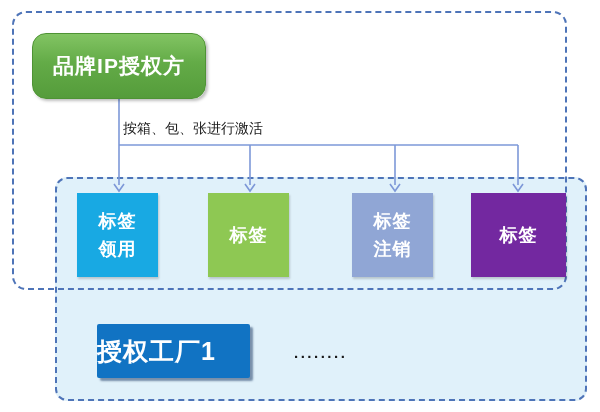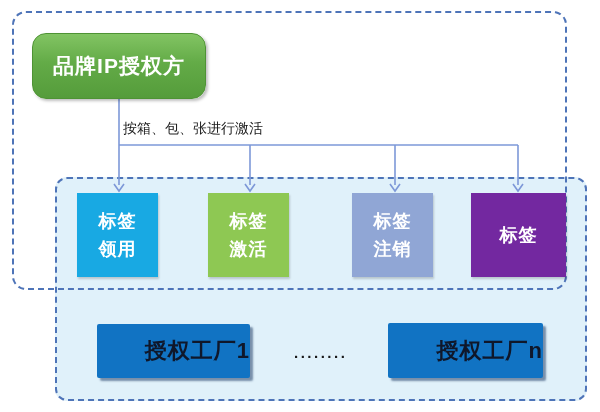--- a/index.html
+++ b/index.html
@@ -45,23 +45,23 @@
   .node-recycle  { left:471px; width:95px; background:#7328a0; }
   
   .note {
     position:absolute; font-size:14px; color:#1a1a1a; z-index:4;
     white-space:nowrap;
   }
   .note-distribute { left:123px; top:120px; }
   .note-activate   { left:237px; top:298px; }
   
   .factory {
-    position:absolute; background:#1173c3; color:#0f172a;
-    display:flex; align-items:center; justify-content:flex-end;
-    font-size:22px; font-weight:bold; letter-spacing:1px;
+    position:absolute; background:#1173c3; color:#ffffff;
+    display:flex; align-items:center; justify-content:flex-start;
+    font-size:25px; font-weight:bold; letter-spacing:1px;
     box-shadow:3px 3px 2px rgba(15,45,90,0.5); border-radius:2px;
     z-index:4;
   }
   .factory-1 { left:97px;  top:324px; width:153px; height:54px; }
   .factory-n { left:388px; top:323px; width:155px; height:55px; }
   .ellipsis {
     position:absolute; left:294px; top:344px; width:50px;
     font-size:15px; font-weight:bold; color:#1a1a1a;
     letter-spacing:2.5px; z-index:4; white-space:nowrap;
   }
@@ -94,32 +94,28 @@
   </div>
 
   <div class="note note-distribute">按箱、包、张进行激活</div>
 
   <div class="label-node node-receive">
     <span>标签</span>
     <span>领用</span>
   </div>
   <div class="label-node node-activate">
     <span>标签</span>
-    <span>激活</span>
   </div>
   <div class="label-node node-cancel">
     <span>标签</span>
     <span>注销</span>
   </div>
   <div class="label-node node-recycle">
     <span>标签</span>
   </div>
 
 
   <div class="factory factory-1">
     <span>授权工厂1</span>
   </div>
   <div class="ellipsis">........</div>
-  <div class="factory factory-n">
-    <span>授权工厂n</span>
-  </div>
 
 </div>
 
 </body></html>

